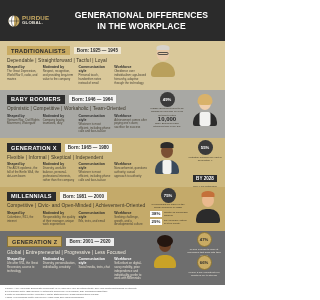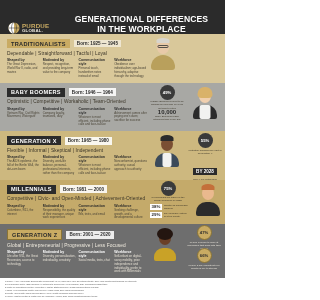--- a/index.html
+++ b/index.html
@@ -7,23 +7,23 @@
   body {
     font-family: "Liberation Sans", sans-serif;
     background:#ffffff;
     overflow:hidden;
   }
   .page { width:225px; height:300px; position:relative; }
 
   
   .header {
     background:#2b2b2b;
-    height:34px;
+    height:41px;
     display:flex;
-    align-items:flex-end;
+    align-items:center;
     padding:0 8px;
   }
   .logo-wrap { display:flex; align-items:center; gap:2px; width:64px; flex:0 0 auto; }
   .logo-mark { width:12px; height:12px; flex:0 0 auto; }
   .logo-text { display:flex; flex-direction:column; line-height:1; }
   .logo-purdue { font-size:6.2px; font-weight:bold; color:#c9ab63; letter-spacing:.2px; }
   .logo-global { font-size:4.4px; font-weight:bold; color:#e8e4da; letter-spacing:.2px; }
   .header-title {
     flex:1; text-align:center; color:#ffffff;
     font-size:8.6px; font-weight:bold; line-height:1.18;

